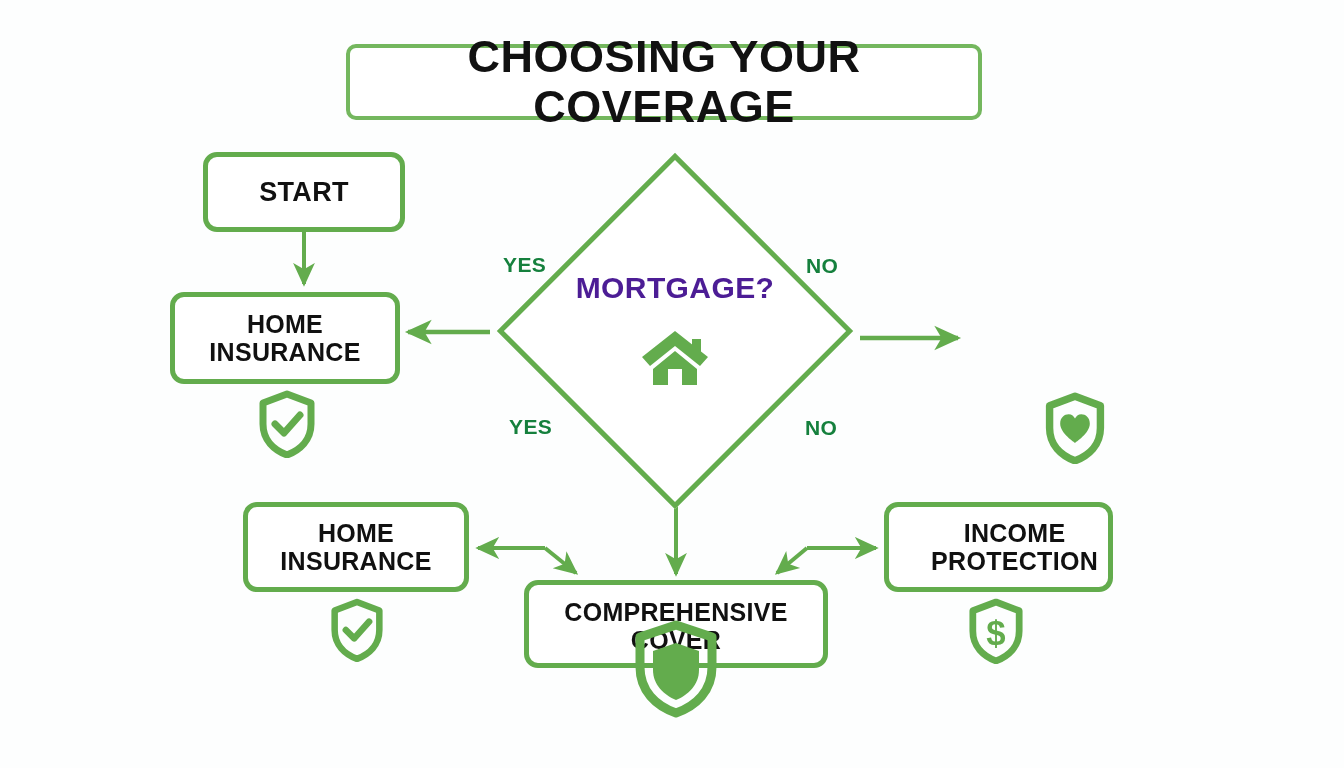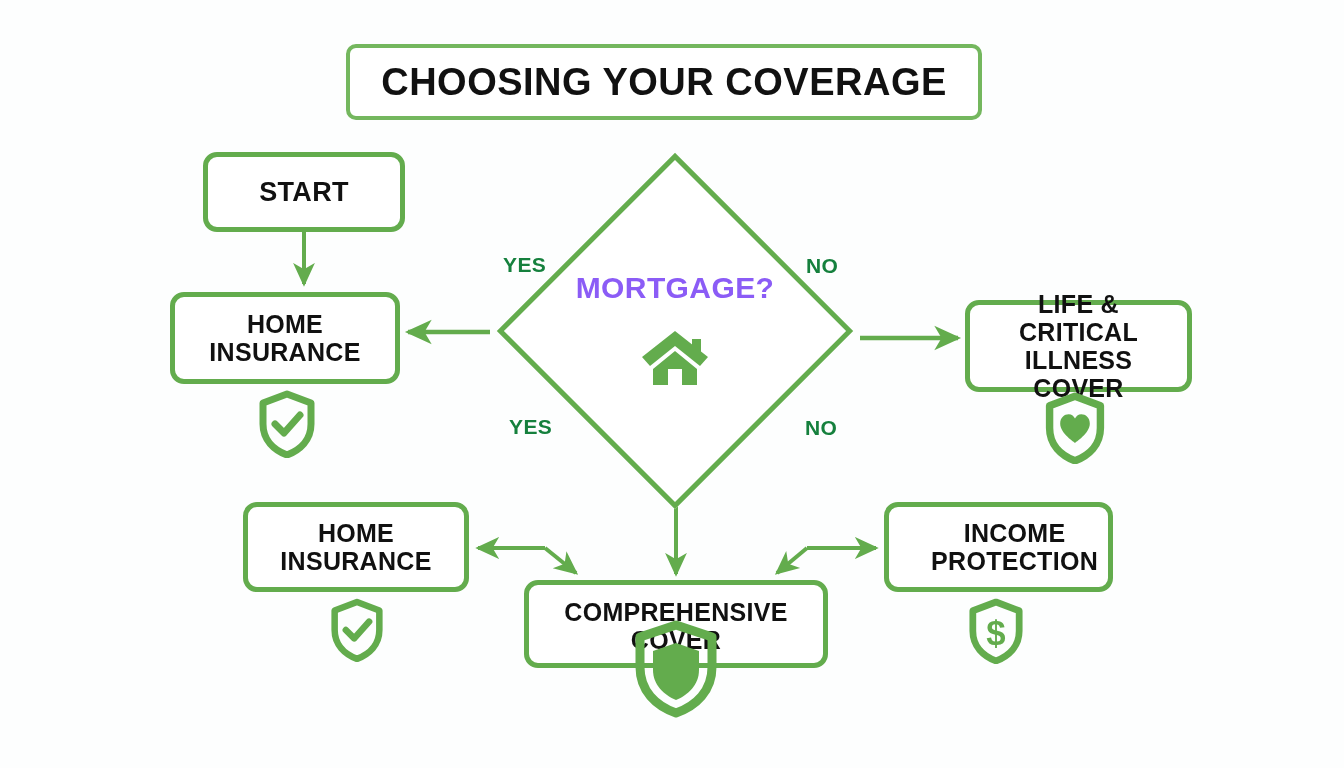--- a/index.html
+++ b/index.html
@@ -41,21 +41,21 @@
   .node-label {
     display: block;
     padding: 0 10px;
     white-space: pre-line;
   }
   #title-box {
     left: 346px;
     top: 44px;
     width: 636px;
     height: 76px;
-    font-size: 38px;
+    font-size: 45px;
     letter-spacing: 0.5px;
   }
   #start-box {
     left: 203px;
     top: 152px;
     width: 202px;
     height: 80px;
     font-size: 27px;
   }
   #home-ins-left-box {
@@ -124,21 +124,21 @@
     inset: 0;
     display: flex;
     flex-direction: column;
     align-items: center;
     justify-content: center;
     pointer-events: none;
   }
   #diamond-node .diamond-text {
     font-size: 30px;
     font-weight: bold;
-    color: #8b5cf6;
+    color: #4c1d95;
     letter-spacing: 0.4px;
   }
   #diamond-node .house-icon {
     margin-top: 22px;
   }
 
   .branch-label {
     position: absolute;
     font-size: 21px;
     font-weight: bold;
@@ -230,24 +230,20 @@
         </svg>
       </span>
     </div>
   </div>
 
   <span class="branch-label" id="label-yes-top">YES</span>
   <span class="branch-label" id="label-no-top">NO</span>
   <span class="branch-label" id="label-yes-bottom">YES</span>
   <span class="branch-label" id="label-no-bottom">NO</span>
 
-  <div class="node" id="life-critical-box">
-    <span class="node-label">LIFE &amp; CRITICAL
-ILLNESS COVER</span>
-  </div>
   <span class="icon-wrap" id="icon-shield-heart-right">
     <svg width="62" height="72" viewBox="0 0 58 68" xmlns="http://www.w3.org/2000/svg">
       <path d="M29 4 L53 13 L53 34 C53 50 42 60 29 65 C16 60 5 50 5 34 L5 13 Z" fill="none" stroke="#63ac4d" stroke-width="7" stroke-linejoin="round"></path>
       <path d="M29 48 C29 48 15 39 15 30 C15 24 19 21 23 21 C26 21 28 23 29 25
                C30 23 32 21 35 21 C39 21 43 24 43 30 C43 39 29 48 29 48 Z" fill="#63ac4d"></path>
     </svg>
   </span>
 
   <div class="node" id="home-ins-bottom-box">
     <span class="node-label">HOME

